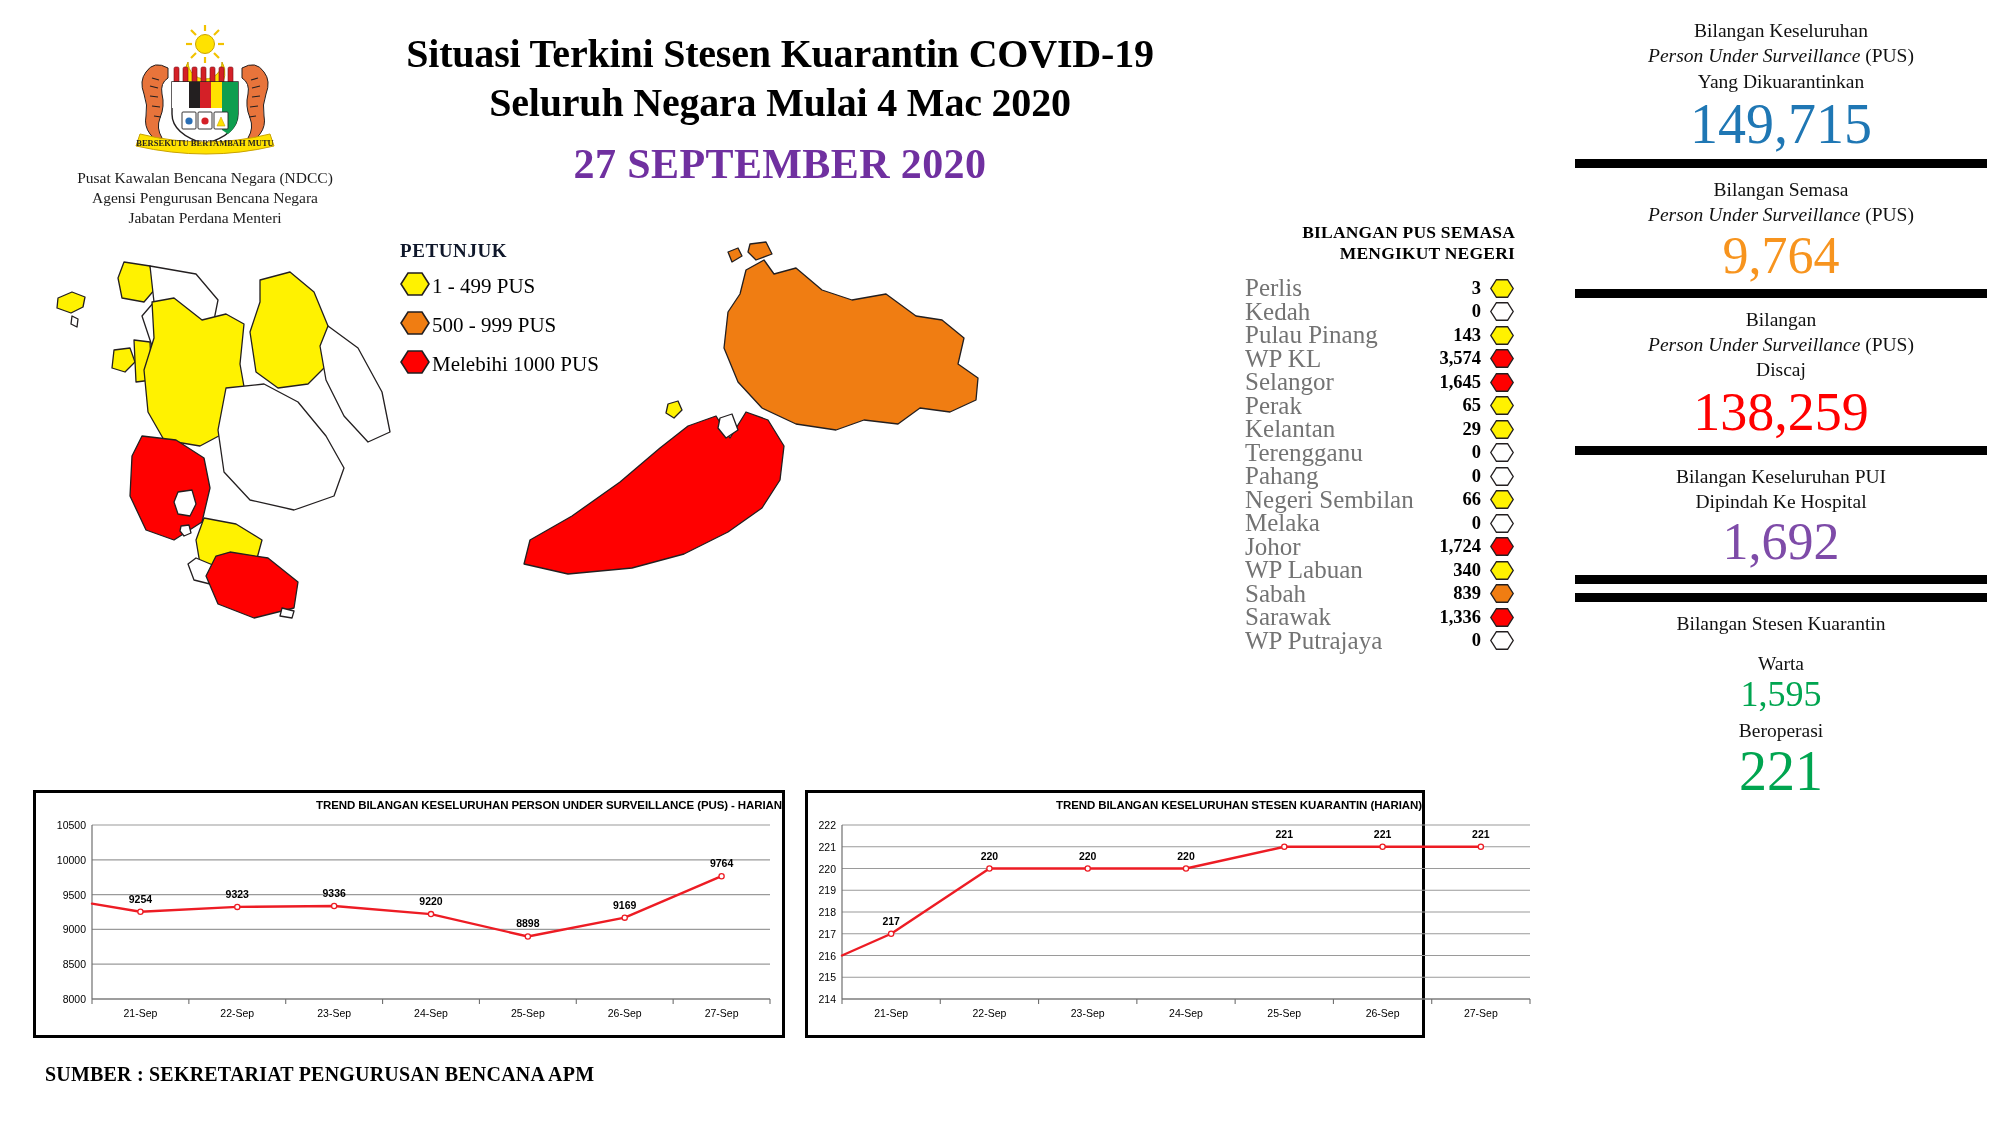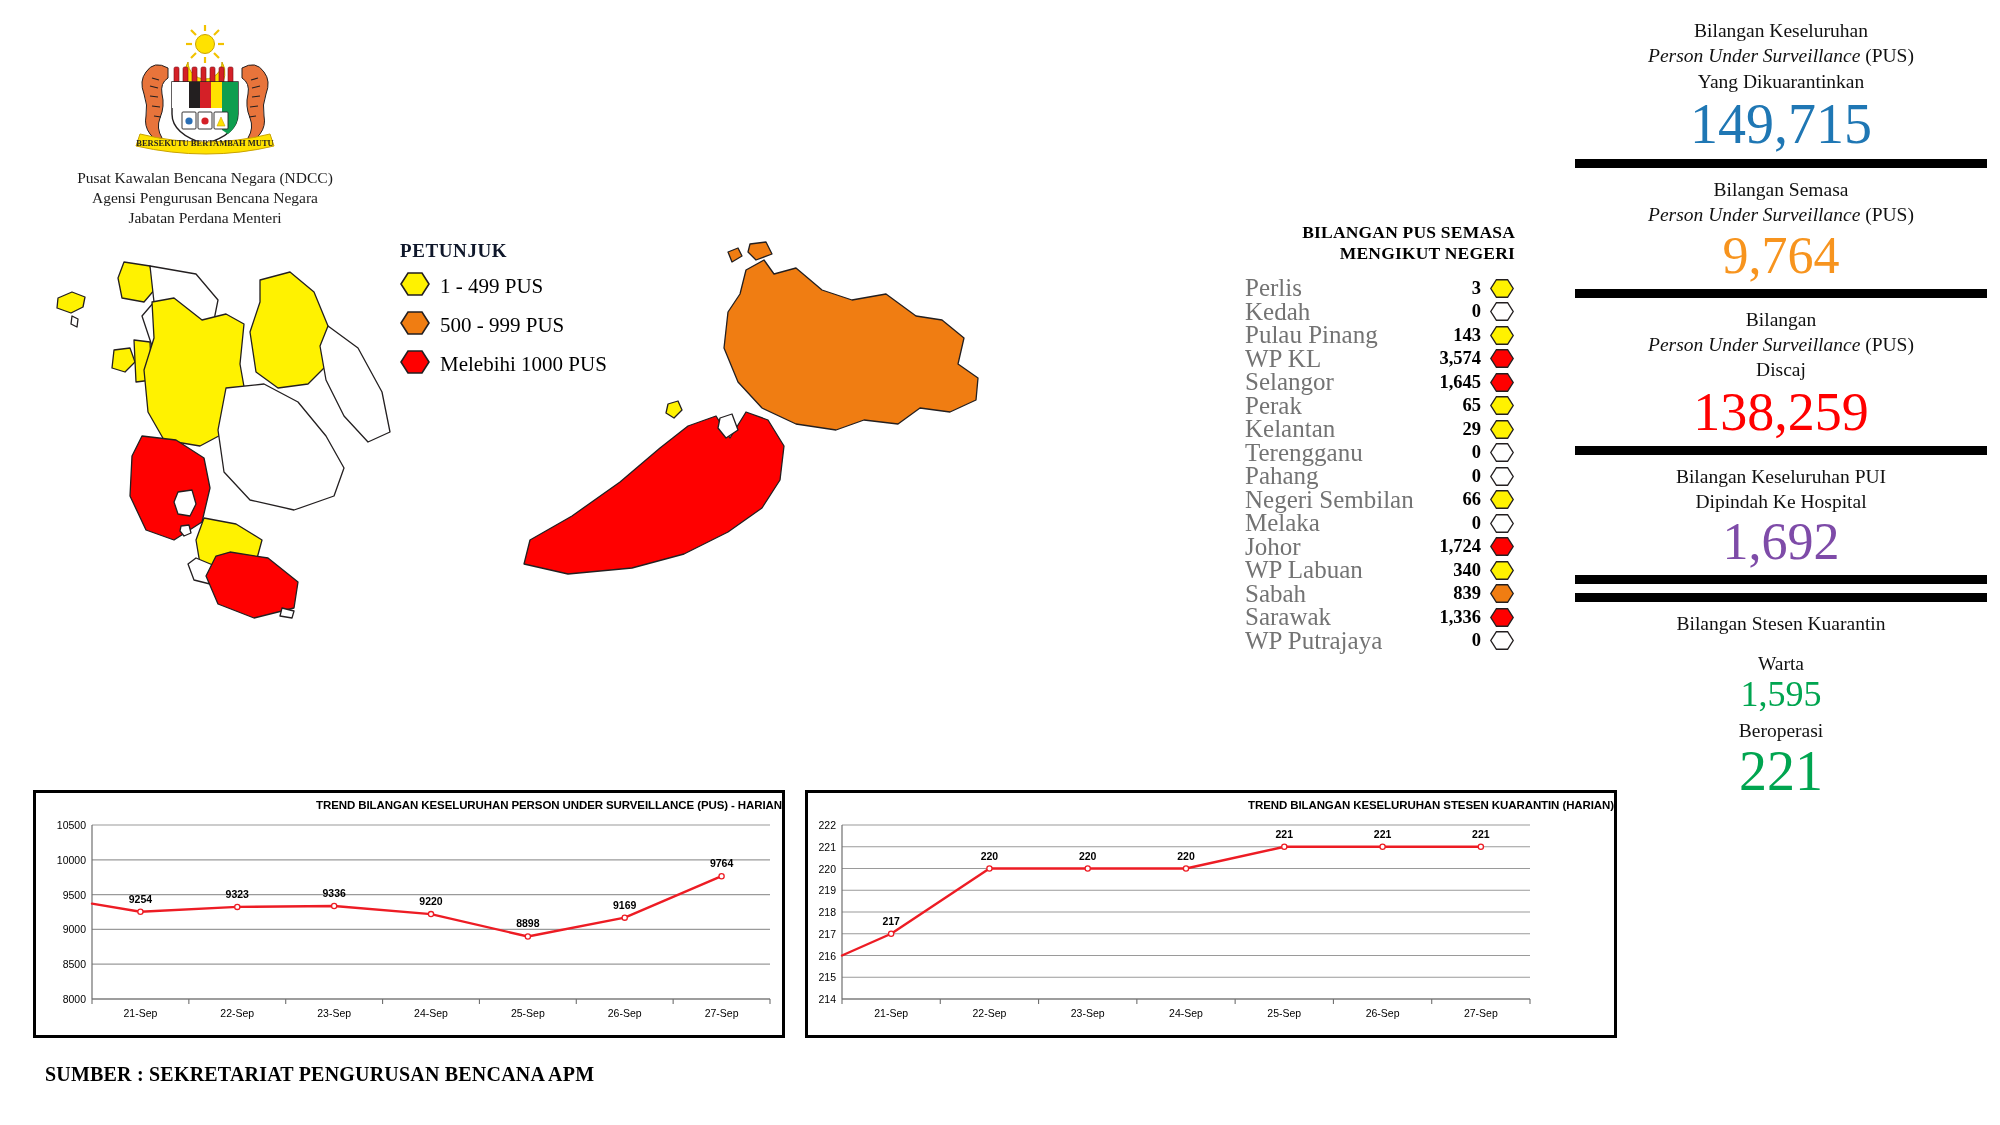--- a/index.html
+++ b/index.html
@@ -27,21 +27,21 @@
     letter-spacing: 0.4px;
   }
 
   
   .map-wrap { position: absolute; left: 28px; top: 240px; width: 1180px; height: 380px; }
   .map-wrap svg { display:block; }
 
   
   .legend { position: absolute; left: 400px; top: 240px; width: 300px; }
   .legend-title { font-size: 19px; font-weight: bold; letter-spacing: .6px; color:#0f172a; margin-bottom: 9px; }
-  .legend-row { display: flex; align-items: center; gap: 10px; margin-bottom: 9px; }
+  .legend-row { display: flex; align-items: center; gap: 2px; margin-bottom: 9px; }
   .legend-label { font-size: 21px; color:#000; }
 
   .hexi { display:inline-block; }
 
   
   .states { position: absolute; left: 1245px; top: 222px; width: 270px; }
   .states-title { text-align:right; font-size: 17.5px; font-weight: bold; line-height: 1.22;
                   letter-spacing:.2px; color:#000; margin-bottom: 12px; }
   .state-row { display:flex; align-items:center; height: 23.5px; }
   .state-name { flex: 1; font-size: 25px; color:#737373; white-space: nowrap; }
@@ -53,21 +53,21 @@
   .stats { position:absolute; left: 1575px; top: 18px; width: 412px; }
   .stat { text-align:center; }
   .stat-label { font-size: 19.5px; line-height: 1.3; color:#111; }
   .stat-label i { font-style: italic; }
   .stat-value { font-weight: normal; line-height: 1.0; }
   .rule { height: 9px; background:#000; margin: 7px 0 9px 0; }
 
   
   .chart-box { position:absolute; border: 3px solid #000; background:#fff; }
   #chart-left  { left: 33px;  top: 790px; width: 752px; height: 248px; }
-  #chart-right { left: 805px; top: 790px; width: 812px; height: 248px; }
+  #chart-right { left: 805px; top: 790px; width: 620px; height: 248px; }
   .chart-title { text-align:right; font-family:"Liberation Sans", sans-serif;
                  font-size: 11.5px; font-weight: bold; color:#000; padding-top: 6px;
                  letter-spacing: -0.1px; }
   .chart-svg { display:block; }
 
   
   .footer { position:absolute; left: 45px; top: 1063px; font-size: 20px; font-weight: bold;
             letter-spacing: .2px; color:#000; }
 </style>
 </head>
@@ -135,20 +135,25 @@
       <path d="M30 112 q65 16 130 0 l4 12 q-67 16 -138 0 z" fill="#FFE200" stroke="#C9A200" stroke-width="1"></path>
       <text x="95" y="124" font-size="8.5" font-family="Liberation Serif, serif" text-anchor="middle" fill="#231f20" font-weight="bold">BERSEKUTU BERTAMBAH MUTU</text>
     </svg>
     <div class="crest-caption">
       <div>Pusat Kawalan Bencana Negara (NDCC)</div>
       <div>Agensi Pengurusan Bencana Negara</div>
       <div>Jabatan Perdana Menteri</div>
     </div>
   </div>
 
+  <div class="title-block">
+    <div class="title-main">Situasi Terkini Stesen Kuarantin COVID-19</div>
+    <div class="title-main">Seluruh Negara Mulai 4 Mac 2020</div>
+    <div class="title-date">27 SEPTEMBER 2020</div>
+  </div>
 
   <div class="map-wrap">
     <svg width="1180" height="380" viewBox="0 0 1180 380">
       <g stroke="#231f20" stroke-width="1.3" stroke-linejoin="round">
 
         <path d="M30 58 l14 -6 l13 5 l-2 10 l-12 6 l-14 -5 z" fill="#FFF200"></path>
         <path d="M44 76 l6 3 l-1 8 l-6 -3 z" fill="#ffffff"></path>
 
         <path d="M96 22 l26 4 l6 22 l-12 14 l-22 -4 l-4 -20 z" fill="#FFF200"></path>
 

